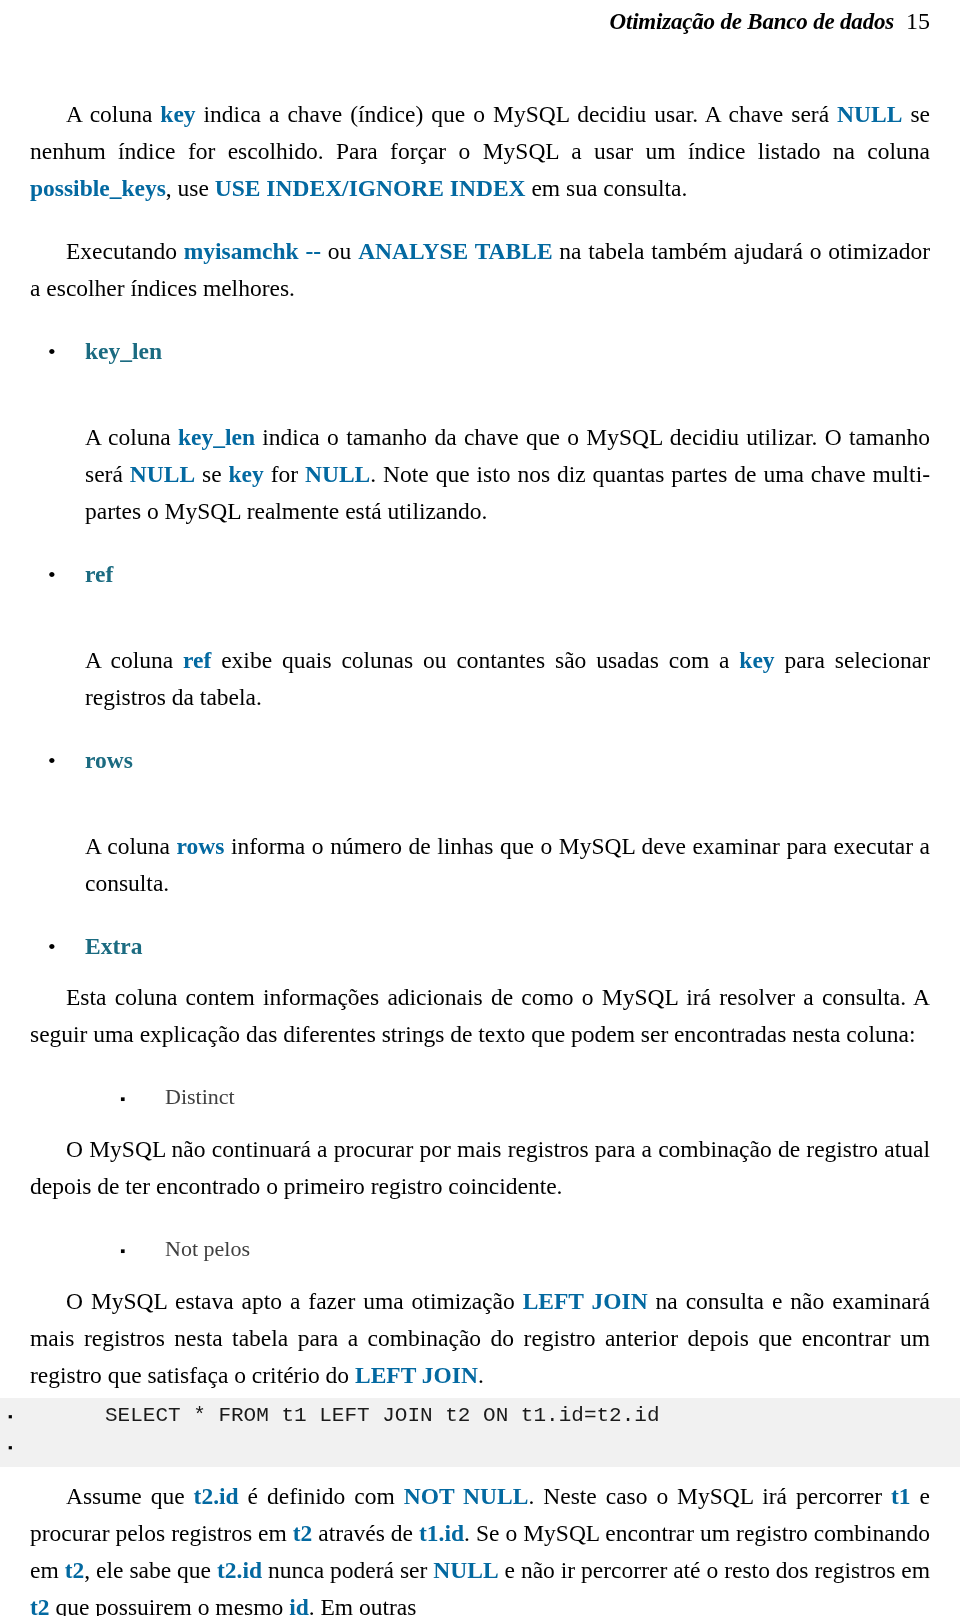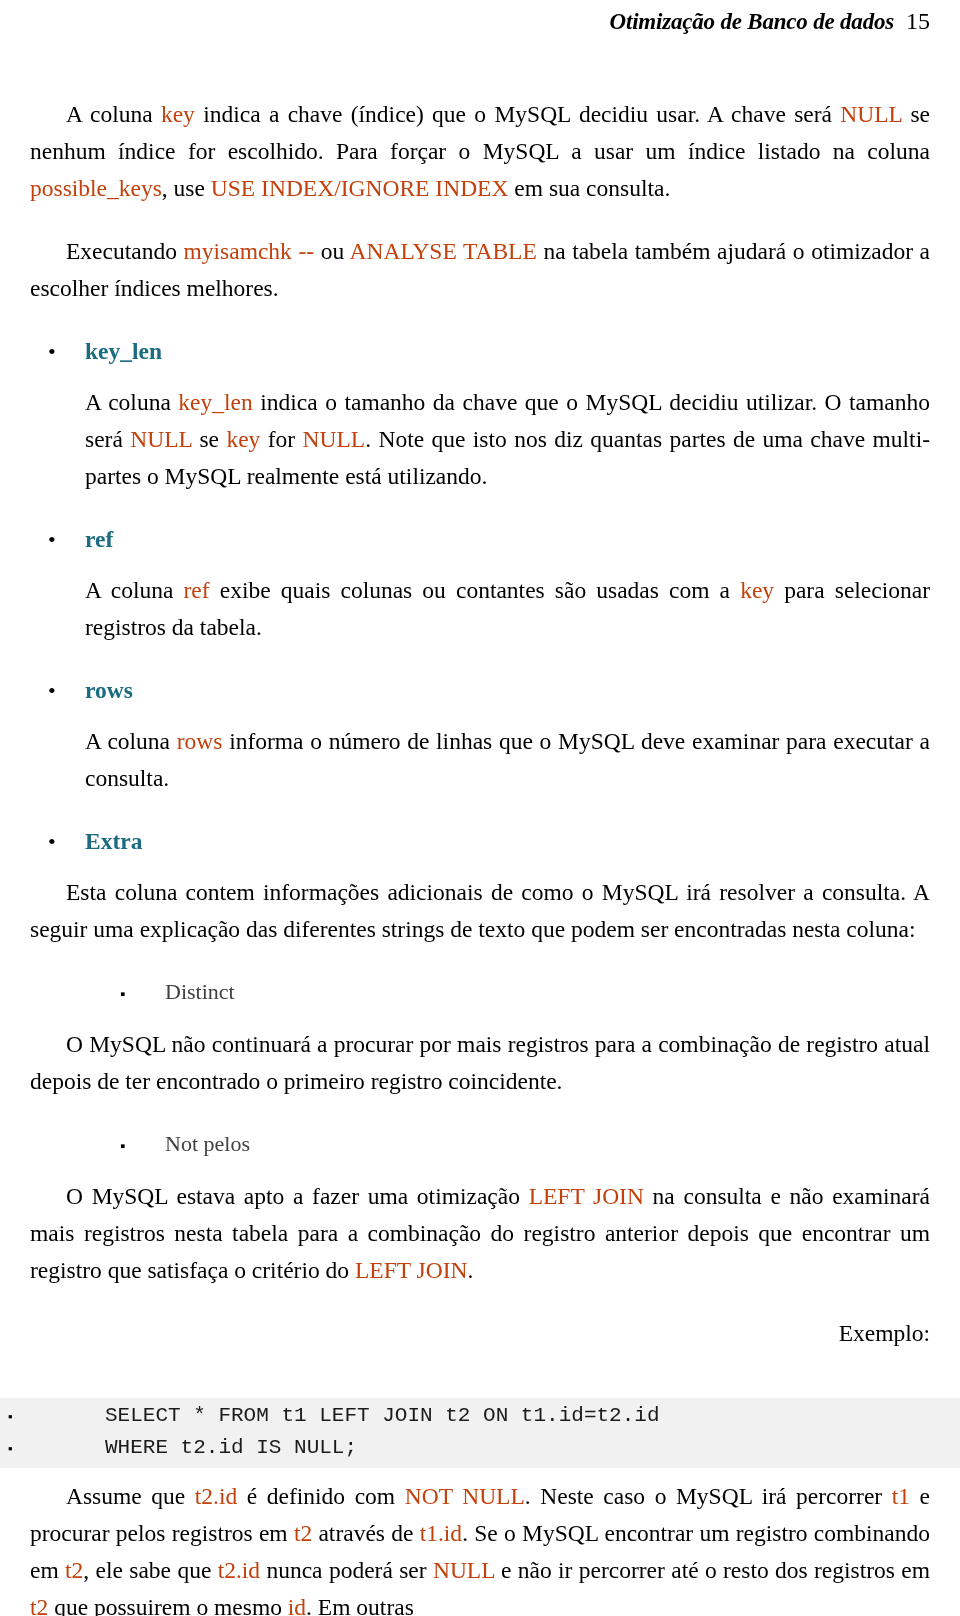--- a/index.html
+++ b/index.html
@@ -60,22 +60,22 @@
     line-height: 37px;
     text-align: justify;
     text-indent: 36px;
     hyphens: none;
   }
 
   .gap-sm { height: 14px; }
   .gap-md { height: 26px; }
 
   .code-term {
-    color: #c2410c;
-    font-weight: normal;
+    color: #0369a1;
+    font-weight: bold;
   }
 
   
   .bullet-row {
     display: flex;
     align-items: baseline;
     margin-left: 18px;
   }
   .bullet-marker {
     width: 37px;
@@ -86,20 +86,21 @@
   }
   .bullet-label {
     color: #1b6b81;
     font-weight: bold;
     font-size: 23.5px;
     line-height: 36px;
   }
   .bullet-body {
     margin-left: 55px;
     width: 845px;
+    margin-top: 35px;
   }
   .bullet-body p.para { text-indent: 0; }
 
   
   .bullet-row2 {
     display: flex;
     align-items: baseline;
     margin-left: 90px;
   }
   .bullet-marker2 {
@@ -237,21 +238,20 @@
 
   </div>
 
   <div class="codeblock" style="top:1398px;">
     <div class="code-line">
       <span class="code-bullet">▪</span>
       <span class="code-text">SELECT * FROM t1 LEFT JOIN t2 ON t1.id=t2.id</span>
     </div>
     <div class="code-line">
       <span class="code-bullet">▪</span>
-      <span class="code-text">WHERE t2.id IS NULL;</span>
     </div>
   </div>
 
   <div style="position:absolute; top:1478px; left:30px; width:900px;">
     <p class="para"><span>Assume que </span><span class="code-term">t2.id</span><span> é definido com </span><span class="code-term">NOT NULL</span><span>. Neste caso o MySQL irá percorrer </span><span class="code-term">t1</span><span> e procurar pelos registros em </span><span class="code-term">t2</span><span> através de </span><span class="code-term">t1.id</span><span>. Se o MySQL encontrar um registro combinando em </span><span class="code-term">t2</span><span>, ele sabe que </span><span class="code-term">t2.id</span><span> nunca poderá ser </span><span class="code-term">NULL</span><span> e não ir percorrer até o resto dos registros em </span><span class="code-term">t2</span><span> que possuirem o mesmo </span><span class="code-term">id</span><span>. Em outras</span></p>
   </div>
 
 </div>
 
 </body></html>

